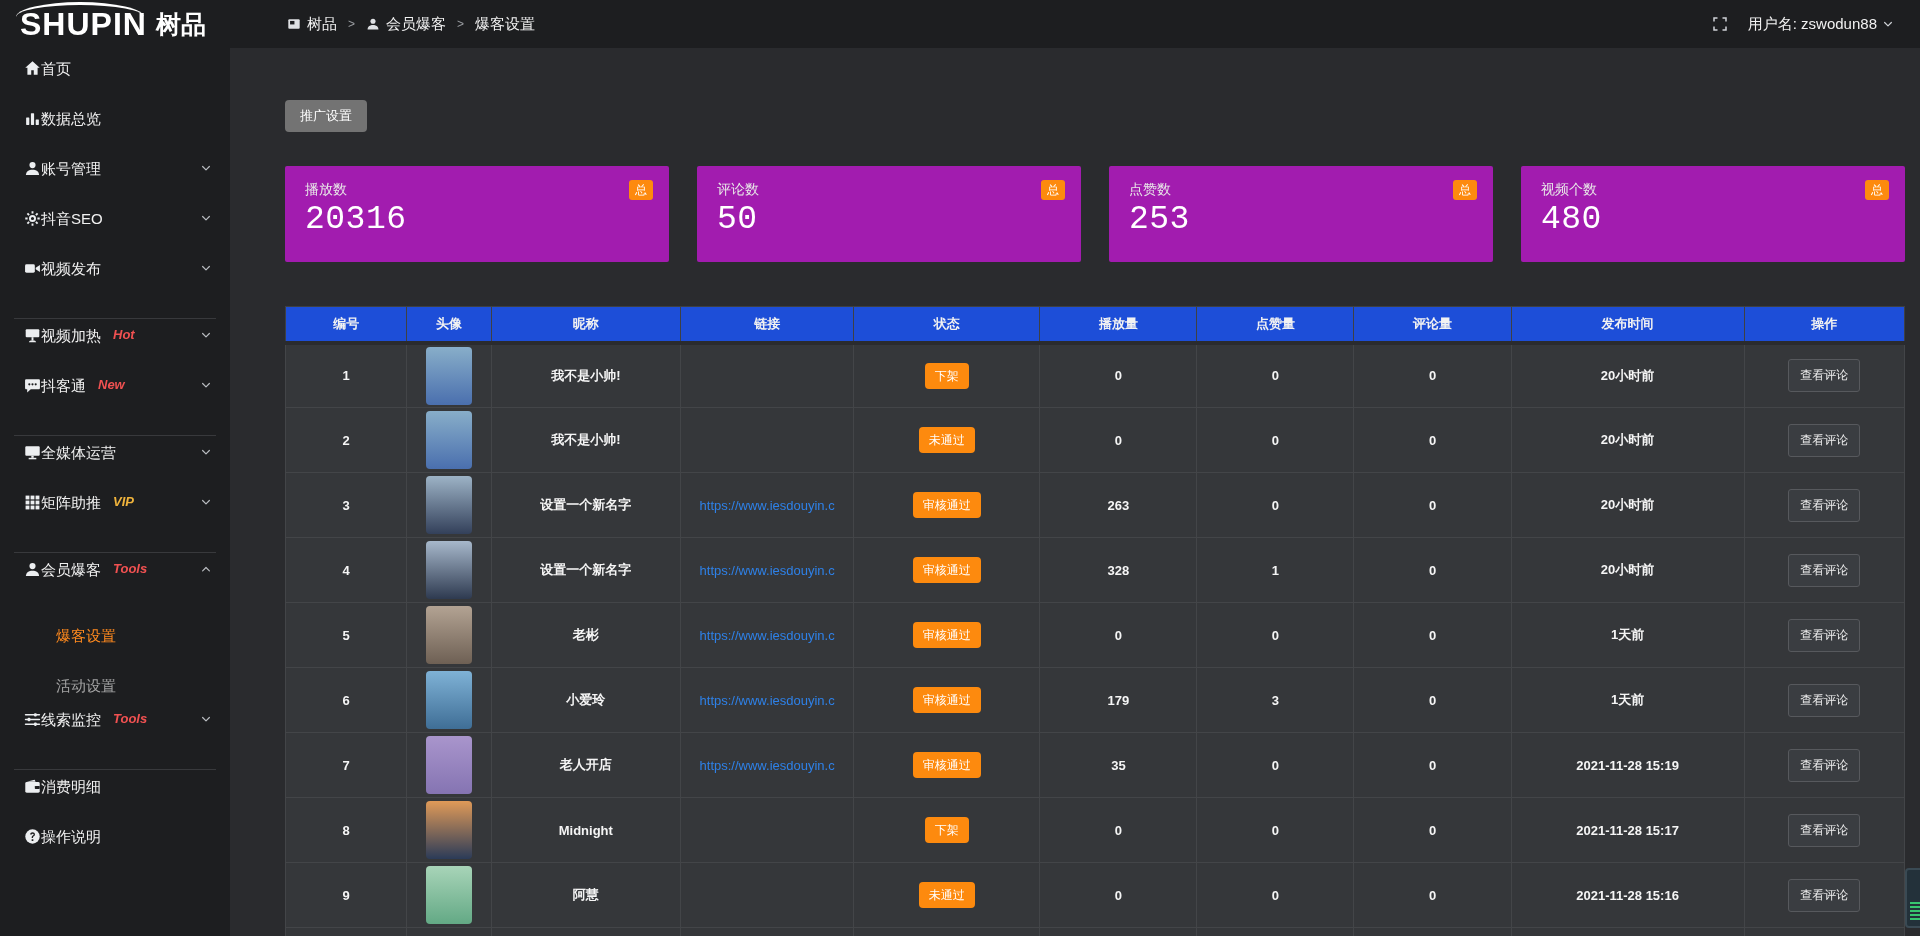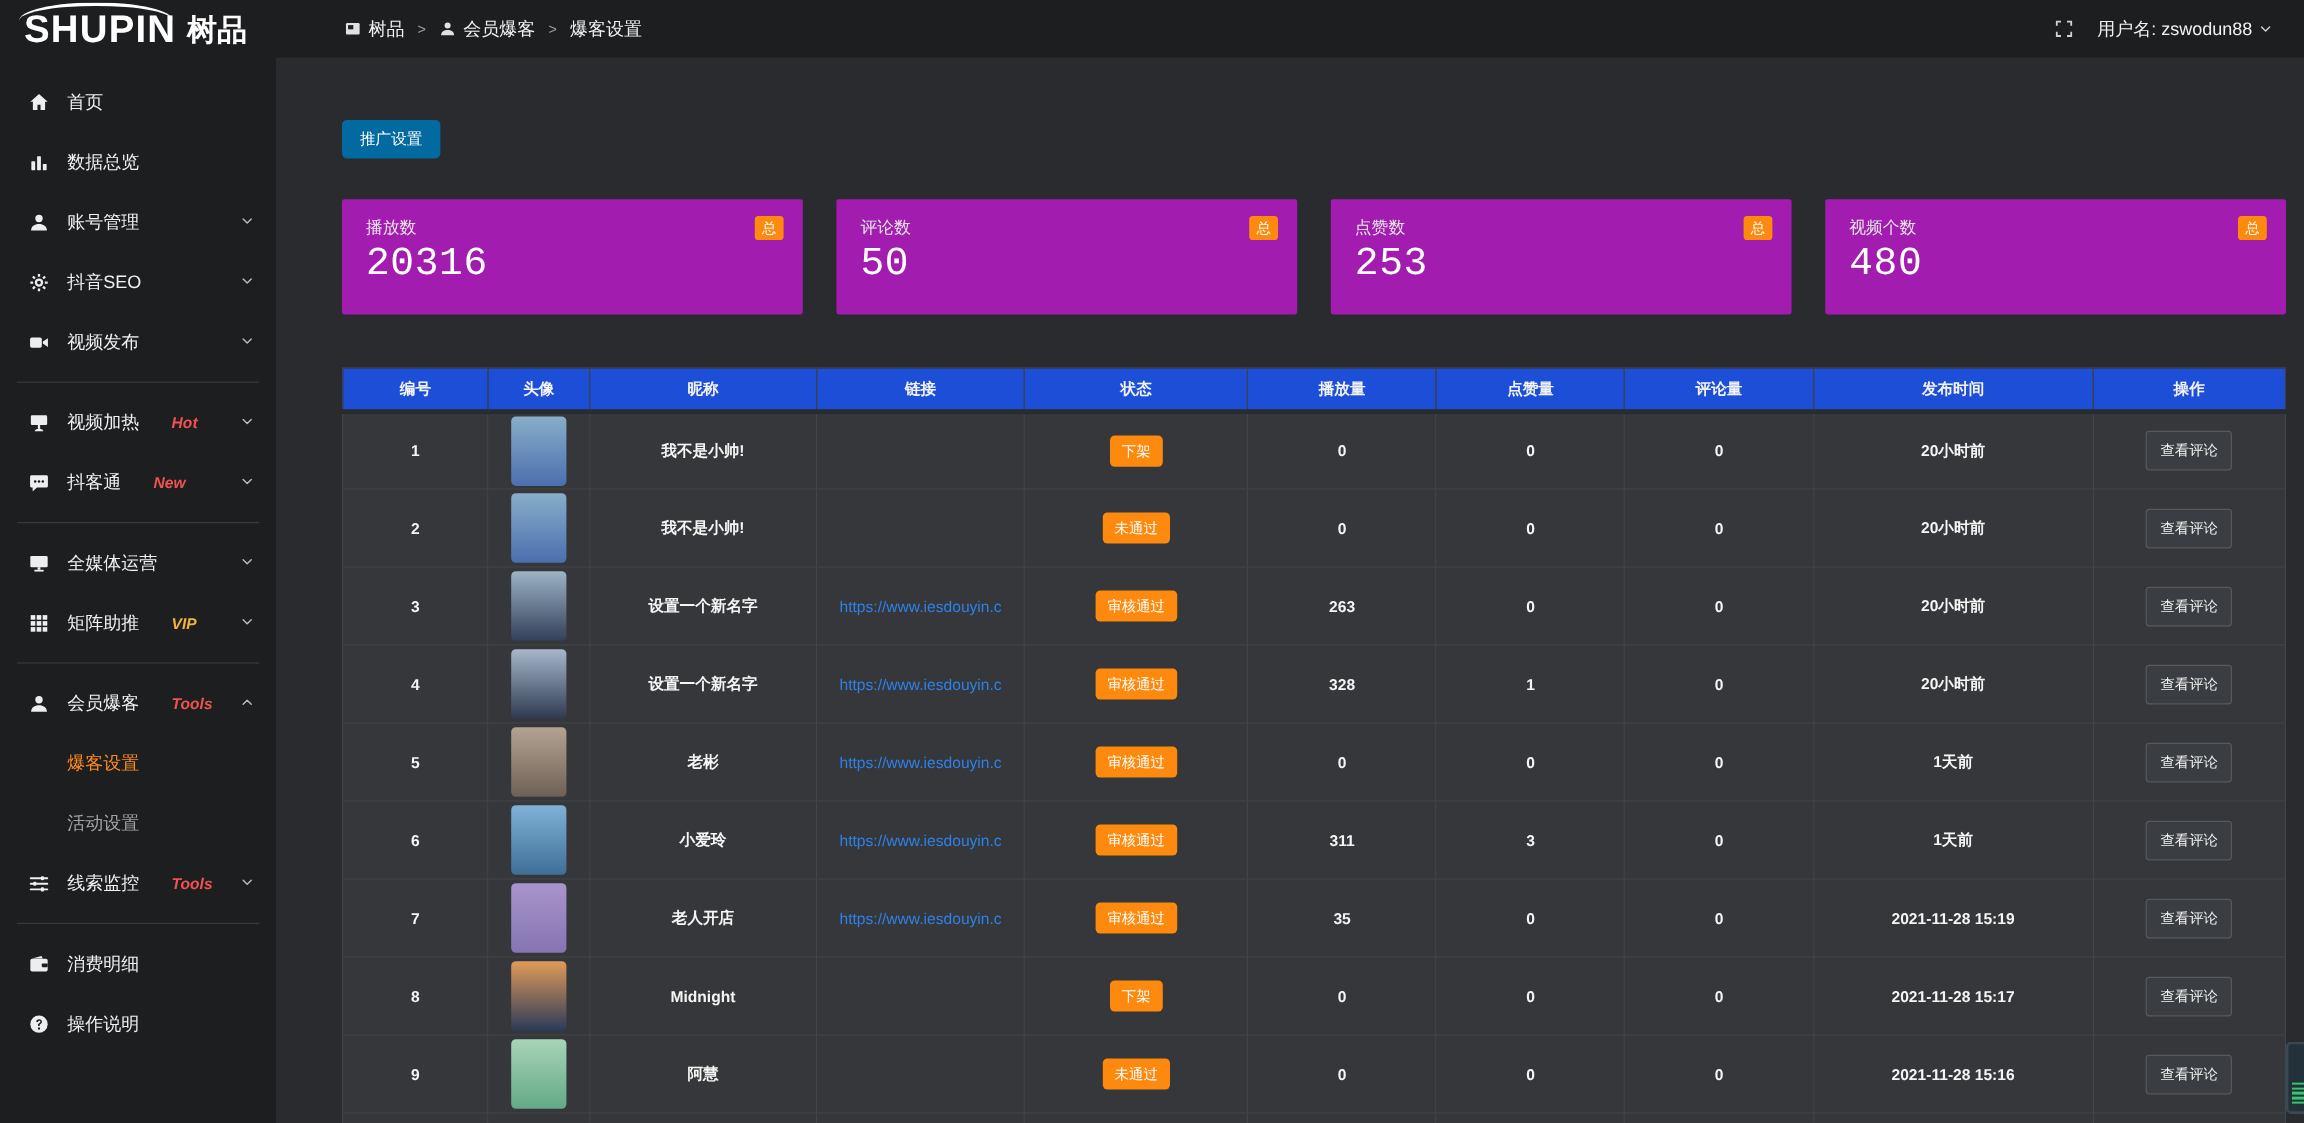--- a/index.html
+++ b/index.html
@@ -24,34 +24,34 @@
   .crumb-sep { color:#9a9da1; font-size:12px; }
   .topbar-right { margin-left:auto; display:flex; align-items:center; gap:20px; padding-right:26px; font-size:15px; }
   .fullscreen-btn { cursor:pointer; }
   .fullscreen-btn svg { width:16px; height:16px; color:#cfd2d6; }
   .user-menu { display:flex; align-items:center; gap:5px; cursor:pointer; }
   .user-caret svg { width:12px; height:12px; color:#cfd2d6; }
 
   
   .layout { display:flex; height:888px; }
   .sidebar { width:230px; background:#1d1e20; padding-top:12px; flex-shrink:0; }
-  .side-item { height:50px; display:flex; align-items:center; padding:0 18px 0 24px; gap:15px; font-size:15px; cursor:pointer; }
+  .side-item { height:50px; display:flex; padding:0 18px 0 24px; font-size:15px; cursor:pointer; }
   .side-item .icon svg { width:17px; height:17px; color:#eceef0; }
   .side-badge { font-style:italic; font-weight:bold; font-size:13px; margin-left:12px; }
   .side-badge.red { color:#f05151; }
   .side-badge.yellow { color:#f0b43c; }
   .side-chevron { margin-left:auto; }
   .side-chevron svg { width:12px; height:12px; color:#b9bcc0; }
   .side-sub { height:50px; display:flex; align-items:center; padding-left:56px; font-size:15px; cursor:pointer; color:#a3a3a3; }
   .side-sub.active { color:#ff8a1e; }
   .side-divider { height:1px; background:#38393c; margin:8px 14px; }
 
   
   .main { flex:1; padding:52px 15px 0 55px; overflow:hidden; }
-  .promo-btn { background:#0369a1; color:#fff; border:none; font-size:13px; height:32px; padding:0 15px;
+  .promo-btn { background:#737373; color:#fff; border:none; font-size:13px; height:32px; padding:0 15px;
                border-radius:4px; cursor:pointer; font-family:Liberation Serif, serif; }
   .cards { margin-top:34px; display:grid; grid-template-columns:repeat(4,1fr); gap:28px; }
   .card { background:#a21caf; height:96px; border-radius:2px; position:relative; padding:15px 20px; }
   .card-label { font-size:14px; color:#e8e8e8; }
   .card-value { font-size:33px; color:#fff; margin-top:2px; letter-spacing:.5px;font-family:Liberation Mono, monospace; }
   .card-badge { position:absolute; top:14px; right:16px; background:#fd8a0e; color:#fff; font-size:12px;
                 padding:4px 6px; border-radius:3px; line-height:1; }
 
   
   .data-table { margin-top:44px; width:100%; border-collapse:collapse; table-layout:fixed; text-align:center; font-size:13px; }
@@ -451,21 +451,21 @@
             <td><button class="action-btn">查看评论</button></td>
           </tr>
           <tr>
             <td>6</td>
             <td>
               <div class="avatar" style="background: linear-gradient(rgb(127, 178, 214), rgb(63, 110, 150));"></div>
             </td>
             <td>小爱玲</td>
             <td><span class="link-text">https://www.iesdouyin.c</span></td>
             <td><span class="status-badge">审核通过</span></td>
-            <td>311</td>
+            <td>179</td>
             <td>3</td>
             <td>0</td>
             <td>1天前</td>
             <td><button class="action-btn">查看评论</button></td>
           </tr>
           <tr>
             <td>7</td>
             <td>
               <div class="avatar" style="background: linear-gradient(rgb(169, 149, 204), rgb(133, 116, 178));"></div>
             </td>

